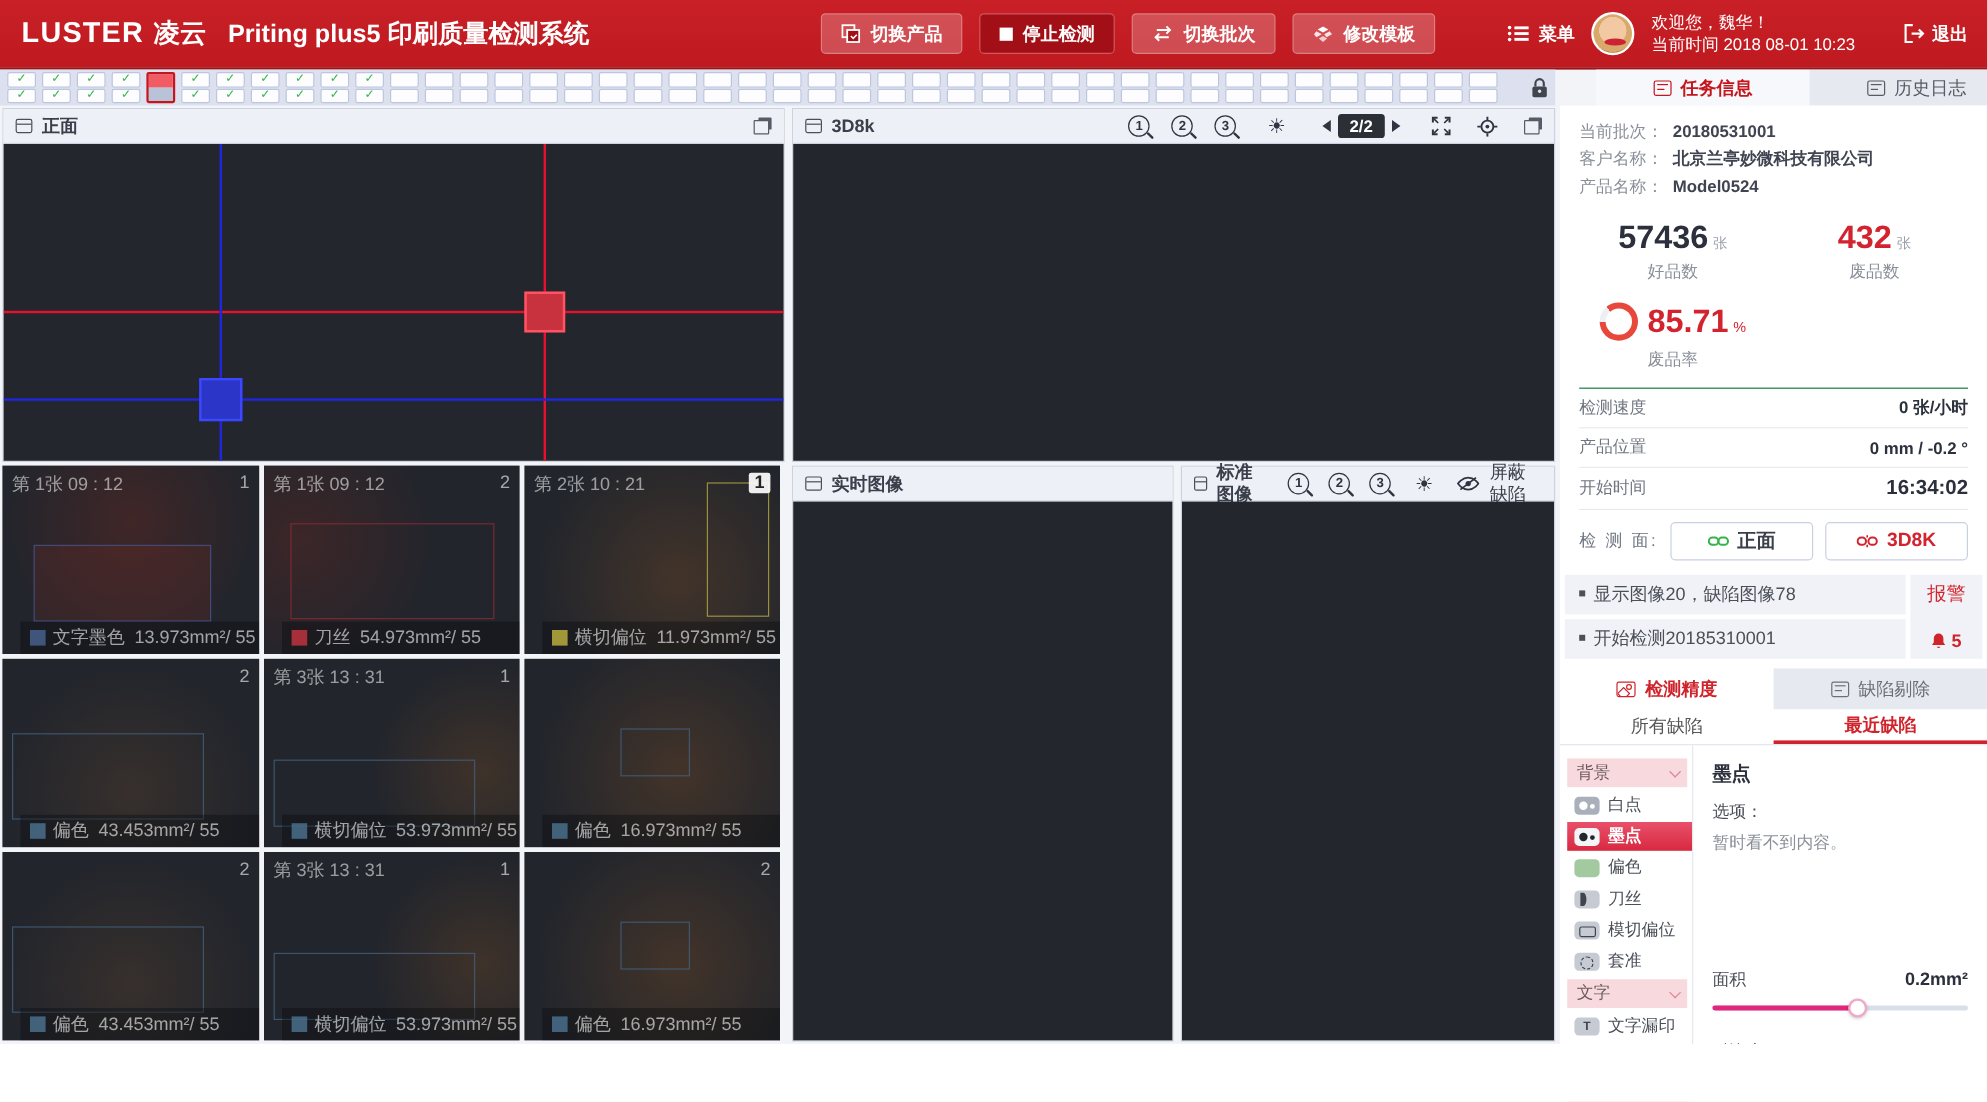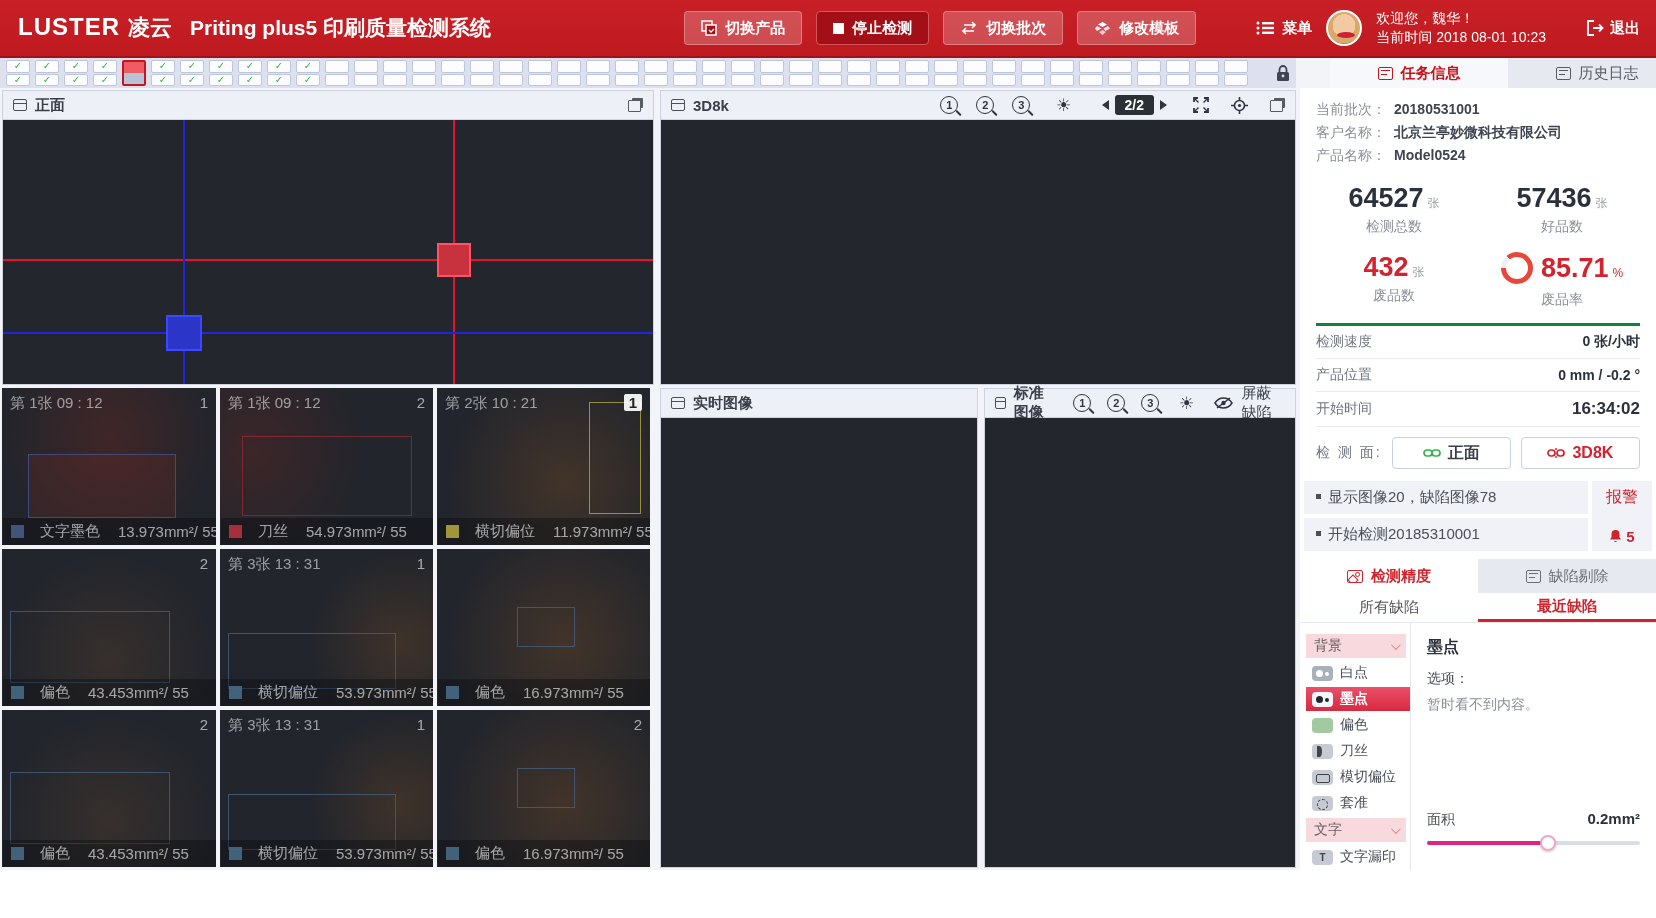--- a/index.html
+++ b/index.html
@@ -98,43 +98,43 @@
   .th-head { position:absolute; left:8px; top:6px; font-size:15px; color:rgba(255,255,255,.55); }
   .th-num { position:absolute; right:8px; top:6px; font-size:15px; color:rgba(255,255,255,.6); }
   .th-num.badge { background:rgba(255,255,255,.92); color:#222; padding:0 5px; border-radius:2px; font-weight:bold; }
   .frame { position:absolute; border:1.5px solid; opacity:.8; }
   .t1 .frame { left:26px; top:66px; width:148px; height:64px; border-color:#46548f; background:rgba(130,45,35,.25); }
   .t2 .frame { left:22px; top:48px; width:170px; height:80px; border-color:#8f2935; }
   .t3 .frame { left:152px; top:14px; width:52px; height:112px; border-color:#b3aa45; }
   .t4 .frame, .t7 .frame { left:8px; top:62px; width:160px; height:72px; border-color:#44607e; }
   .t5 .frame, .t8 .frame { left:8px; top:84px; width:168px; height:56px; border-color:#44607e; }
   .t6 .frame, .t9 .frame { left:80px; top:58px; width:58px; height:40px; border-color:#44607e; }
-  .th-label { position:absolute; left:1px; right:0; bottom:0; height:27px;
-    background:rgba(8,10,14,.38); display:flex; align-items:center; gap:16px; padding:0 8px;
+  .th-label { position:absolute; left:15px; right:0; bottom:0; height:27px;
+    background:rgba(8,10,14,.38); display:flex; align-items:center; gap:6px; padding:0 8px;
     font-size:15px; color:rgba(255,255,255,.6); white-space:nowrap; }
   .sw { width:13px; height:13px; flex:0 0 auto; opacity:.85; }
   .th-area { margin-left:2px; }
 
   
   .sidebar { position:absolute; left:1300px; top:88px; width:356px; height:782px;
     background:#fff; font-size:14px; color:#555; }
   .info-rows { padding:10px 16px 2px; }
   .info-row { display:flex; gap:8px; line-height:23px; white-space:nowrap; }
   .info-label { color:#8a8f99; flex:0 0 auto; }
   .info-value { color:#3f4450; font-weight:bold; }
   .stats { display:flex; flex-wrap:wrap; padding:8px 10px 2px; }
   .stat { width:50%; text-align:center; padding:6px 0 10px; }
   .stat-num { font-size:27px; font-weight:bold; color:#2b303c; }
   .stat-unit { font-size:12px; color:#9aa0ab; margin-left:4px; font-weight:normal; }
   .stat-label { font-size:14px; color:#8a8f99; margin-top:4px; }
   .stat.red .stat-num { color:#d2232e; }
   .ring-row { display:inline-flex; align-items:center; gap:8px; }
   .ring { width:32px; height:32px; border-radius:50%; position:relative; }
   .ring::after { content:''; position:absolute; inset:5px; background:#fff; border-radius:50%; }
-  .meta { margin:2px 16px 0; border-top:3px solid #15803d; }
+  .meta { margin:2px 16px 0; border-top:1px solid #15803d; }
   .meta-row { display:flex; justify-content:space-between; align-items:center;
     border-bottom:1px solid #e8eaf1; padding:7px 0; }
   .meta-label { color:#6f7580; }
   .meta-value { color:#2b303c; font-weight:bold; }
   .meta-row.big .meta-value { font-size:17px; }
   .face-row { display:flex; align-items:center; gap:10px; padding:10px 16px 12px; }
   .face-label { color:#6f7580; letter-spacing:2px; }
   .face-btn { flex:1; display:flex; align-items:center; justify-content:center; gap:7px;
     height:32px; border:1px solid #c9d0df; border-radius:4px; background:#fff;
     font-size:16px; font-weight:bold; color:#3a3f4a; cursor:pointer; }
@@ -664,24 +664,20 @@
         <span class="info-value">北京兰亭妙微科技有限公司</span>
       </div>
       <div class="info-row">
         <span class="info-label">产品名称：</span>
         <span class="info-value">Model0524</span>
       </div>
     </div>
 
     <div class="stats">
       <div class="stat">
-        <div class="stat-num"><span>64527</span><span class="stat-unit">张</span></div>
-        <div class="stat-label">检测总数</div>
-      </div>
-      <div class="stat">
         <div class="stat-num"><span>57436</span><span class="stat-unit">张</span></div>
         <div class="stat-label">好品数</div>
       </div>
       <div class="stat red">
         <div class="stat-num"><span>432</span><span class="stat-unit">张</span></div>
         <div class="stat-label">废品数</div>
       </div>
       <div class="stat red">
         <div class="ring-row">
           <span class="ring" id="waste-ring" style="background: conic-gradient(from -40deg, rgb(232, 71, 59) 86%, rgb(237, 239, 245) 86%, rgb(237, 239, 245) 100%);"></span>

